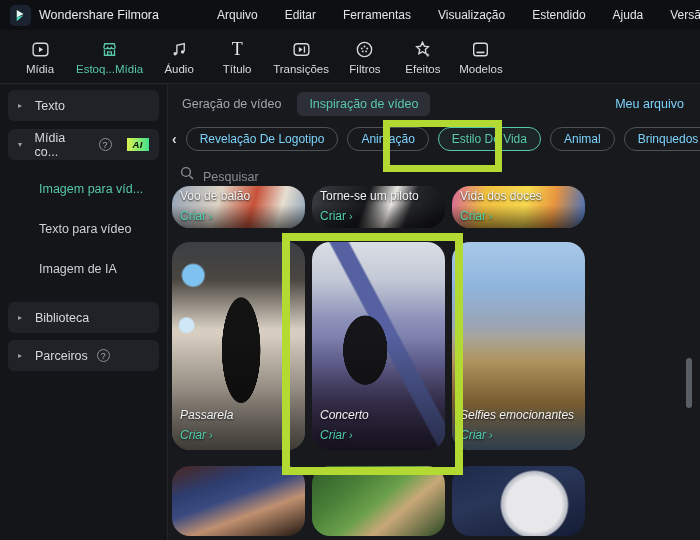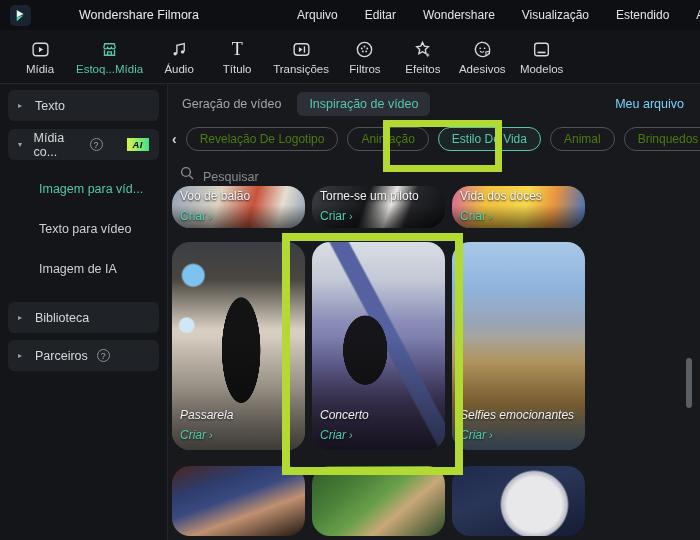--- a/index.html
+++ b/index.html
@@ -1,53 +1,53 @@
 <!DOCTYPE html>
 <html><head>
 <meta charset="utf-8">
 <style>
   html,body{margin:0;padding:0;background:#000;}
   *{box-sizing:border-box;font-family:"Liberation Sans",sans-serif;}
   .stage{position:relative;width:700px;height:540px;background:#17191d;overflow:hidden;color:#e8eaec;}
 
   
-  .menubar{position:absolute;left:0;top:0;width:700px;height:30px;background:#0d0f12;display:flex;align-items:center;padding:0 10px;gap:40px;}
+  .menubar{position:absolute;left:0;top:0;width:700px;height:30px;background:#0d0f12;display:flex;align-items:center;padding:0 10px;}
   .logo{width:21px;height:21px;border-radius:5px;background:#1b2330;display:flex;align-items:center;justify-content:center;margin-right:8px;flex:0 0 auto;}
   .app-title{font-size:12.5px;color:#e9ebed;margin-right:58px;white-space:nowrap;}
   .menu-items{display:flex;gap:27px;font-size:12px;color:#e2e5e8;}
   .menu-item{cursor:default;white-space:nowrap;}
 
   
   .toolbar{position:absolute;left:0;top:30px;width:700px;height:54px;background:#121418;border-bottom:1px solid #24272b;display:flex;align-items:center;padding:0 0 0 18px;gap:14px;}
   .tool{display:flex;flex-direction:column;align-items:center;gap:3px;min-width:44px;color:#d7dadd;}
   .tool svg{display:block;}
   .tool .tlabel{font-size:11.5px;color:#d7dadd;white-space:nowrap;}
   .tool.active .tlabel{color:#58c7aa;}
 
   
   .sidebar{position:absolute;left:0;top:85px;width:168px;height:455px;background:#131518;border-right:1px solid #222529;padding:5px 8px;}
   .side-pill{height:31px;background:#1f2226;border-radius:6px;display:flex;align-items:center;gap:9px;padding:0 10px;font-size:12.5px;color:#d7dadd;margin-bottom:7px;}
   .caret{font-size:8px;color:#9aa0a6;width:8px;}
   .sub-item{font-size:12.5px;color:#cdd1d5;padding:0 0 0 31px;margin:26px 0;white-space:nowrap;overflow:hidden;}
   .sub-item.active{color:#56c6a9;}
   .qmark{width:13px;height:13px;border:1px solid #8a9096;border-radius:50%;font-size:9px;color:#a8adb3;display:inline-flex;align-items:center;justify-content:center;flex:0 0 auto;}
-  .ai-badge{margin-left:15px;padding:1px 6px;border-radius:0;background:linear-gradient(90deg,#d9f44f,#43e08c);color:#0b1208;font-size:9.5px;font-weight:bold;font-style:italic;letter-spacing:.5px;}
+  .ai-badge{margin-left:6px;padding:1px 6px;border-radius:0;background:linear-gradient(90deg,#d9f44f,#43e08c);color:#0b1208;font-size:9.5px;font-weight:bold;font-style:italic;letter-spacing:.5px;}
 
   .content{position:absolute;left:168px;top:85px;width:532px;height:522px;background:#17191d;}
 
   
   .tabs-row{display:flex;align-items:center;height:37px;padding:0 16px 0 14px;}
   .tab{font-size:12.5px;color:#a2a7ad;margin-right:16px;white-space:nowrap;}
   .tab.active{color:#58c7aa;background:#2c3036;border-radius:6px;padding:5px 12px;margin-right:0;}
   .my-file{margin-left:auto;font-size:12.5px;color:#7dd3fc;white-space:nowrap;}
 
   
   .chips-row{display:flex;align-items:center;height:34px;padding:0 4px;gap:9px;overflow:hidden;}
   .chip-nav{color:#d4d8db;font-size:14px;font-weight:bold;flex:0 0 auto;}
-  .chip{flex:0 0 auto;height:24px;line-height:22px;border:1px solid #4e5358;border-radius:12px;padding:0 13px;font-size:12px;color:#4d7c0f;background:#17191d;white-space:nowrap;}
+  .chip{flex:0 0 auto;height:24px;line-height:22px;border:1px solid #4e5358;border-radius:12px;padding:0 13px;font-size:12px;color:#7dd3fc;background:#17191d;white-space:nowrap;}
   .chip.selected{border-color:#58c7aa;color:#58c7aa;background:#1c2427;}
 
   
   .search-row{display:flex;align-items:flex-end;height:28px;padding:0 12px;gap:9px;color:#878d94;}
   .search-ph{font-size:12.5px;color:#878d94;}
 
   
   .cards-row{display:flex;gap:7px;padding-left:4px;}
   .row1{margin-top:2px;}
   .row2{margin-top:14px;font-style:italic;}
@@ -101,21 +101,21 @@
     <div class="logo">
       <svg width="15" height="15" viewBox="0 0 20 20">
         <path d="M5 2.5l9 5.5-9 4.5z" fill="#e4f8f1"></path>
         <path d="M5 12.5l9-3-9 8z" fill="#4fdcbe"></path>
       </svg>
     </div>
     <div class="app-title">Wondershare Filmora</div>
     <div class="menu-items">
       <span class="menu-item">Arquivo</span>
       <span class="menu-item">Editar</span>
-      <span class="menu-item">Wondershare</span>
+      <span class="menu-item">Ferramentas</span>
       <span class="menu-item">Visualização</span>
       <span class="menu-item">Estendido</span>
       <span class="menu-item">Ajuda</span>
       <span class="menu-item">Versão</span>
     </div>
   </div>
 
   <div class="toolbar">
     <div class="tool">
       <span>
@@ -181,32 +181,20 @@
         <svg width="21" height="21" viewBox="0 0 20 20" fill="none" stroke="#d7dadd" stroke-width="1.3">
           <path d="M10 3.2l1.7 3.6 3.9.6-2.9 2.7.7 3.9-3.4-1.9-3.4 1.9.7-3.9-2.9-2.7 3.9-.6z"></path>
           <path d="M15 13.8v3M13.5 15.3h3" stroke-width="1"></path>
         </svg>
       </span>
       <span class="tlabel">Efeitos</span>
     </div>
     <div class="tool">
       <span>
         <svg width="21" height="21" viewBox="0 0 20 20" fill="none" stroke="#d7dadd" stroke-width="1.3">
-          <path d="M16.8 10a6.8 6.8 0 1 0-3.3 5.8l3-1.8z"></path>
-          <path d="M13.5 15.8l-.4-3.4 3.7-.6" stroke-width="1"></path>
-          <circle cx="7.8" cy="8.8" r=".8" fill="#d7dadd" stroke="none"></circle>
-          <circle cx="12" cy="8.8" r=".8" fill="#d7dadd" stroke="none"></circle>
-          <path d="M7.6 11.6c.8.9 2.6 1.2 3.8.4" stroke-width="1.1"></path>
-        </svg>
-      </span>
-      <span class="tlabel">Adesivos</span>
-    </div>
-    <div class="tool">
-      <span>
-        <svg width="21" height="21" viewBox="0 0 20 20" fill="none" stroke="#d7dadd" stroke-width="1.3">
           <rect x="3.5" y="4" width="13" height="12" rx="2.5"></rect>
           <path d="M6.2 12.8h7.6" stroke-width="1.6"></path>
         </svg>
       </span>
       <span class="tlabel">Modelos</span>
     </div>
   </div>
 
   <div class="sidebar">
     <div class="side-pill">

